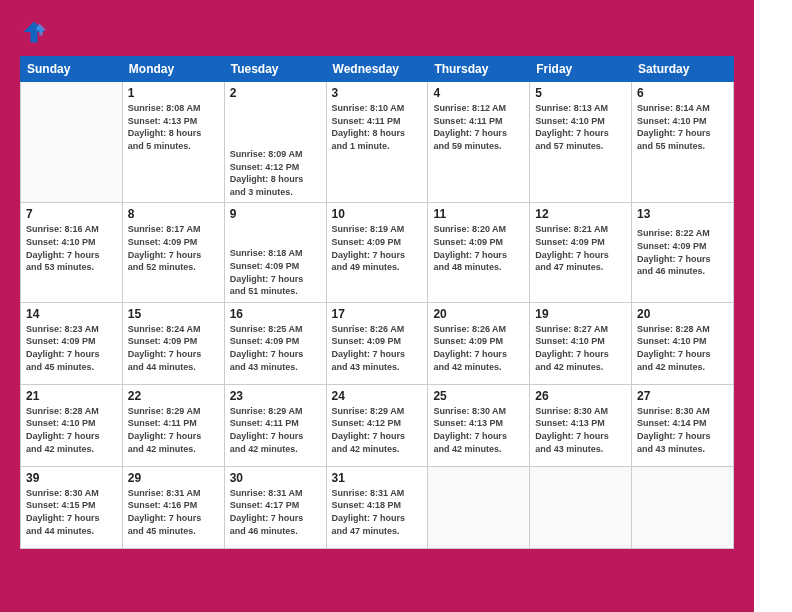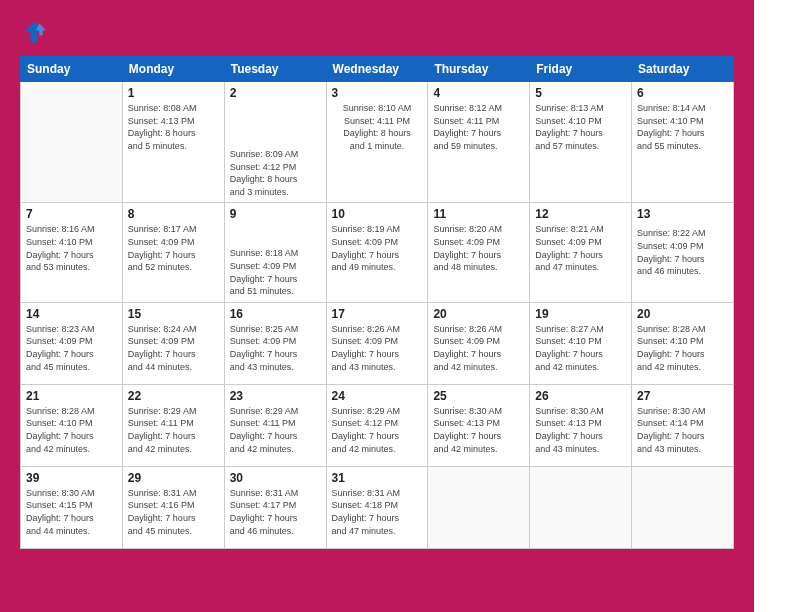--- a/index.html
+++ b/index.html
@@ -90,20 +90,21 @@
       font-size: 12px;
       font-weight: bold;
       color: #222;
       display: block;
       margin-bottom: 2px;
     }
     .day-info {
       font-size: 9px;
       color: #444;
       line-height: 1.4;
+      font-weight: bold;
     }
   </style>
 </head>
 <body>
 
 <div class="page">
   <div class="header">
     <div class="logo">
       <svg class="logo-icon" viewBox="0 0 32 32">
         <polygon points="16,4 28,16 20,16 20,28 12,28 12,16 4,16" fill="#1565C0"></polygon>
@@ -144,21 +145,21 @@
           </td>
           <td>
             <span class="day-number">2</span>
             <div class="day-info" style="white-space: pre-line; margin-top: 48px;">Sunrise: 8:09 AM
 Sunset: 4:12 PM
 Daylight: 8 hours
 and 3 minutes.</div>
           </td>
           <td>
             <span class="day-number">3</span>
-            <div class="day-info" style="white-space: pre-line; text-align: center;">Sunrise: 8:10 AM
+            <div class="day-info" style="white-space: pre-line;">Sunrise: 8:10 AM
 Sunset: 4:11 PM
 Daylight: 8 hours
 and 1 minute.</div>
           </td>
           <td>
             <span class="day-number">4</span>
             <div class="day-info" style="white-space: pre-line;">Sunrise: 8:12 AM
 Sunset: 4:11 PM
 Daylight: 7 hours
 and 59 minutes.</div>

